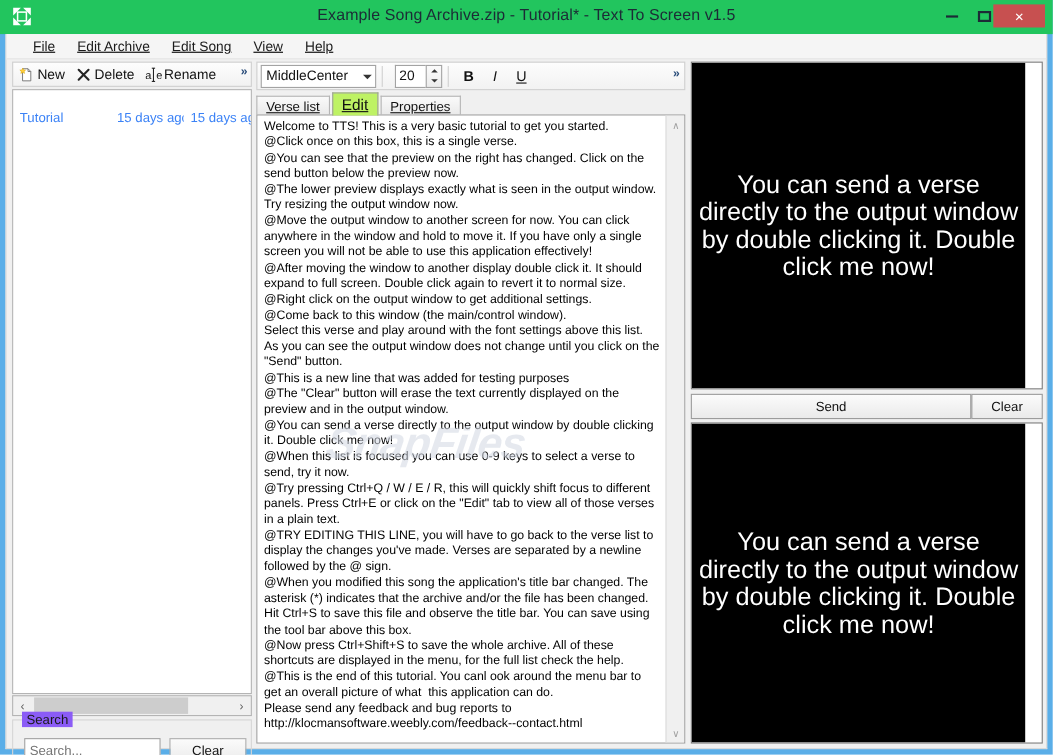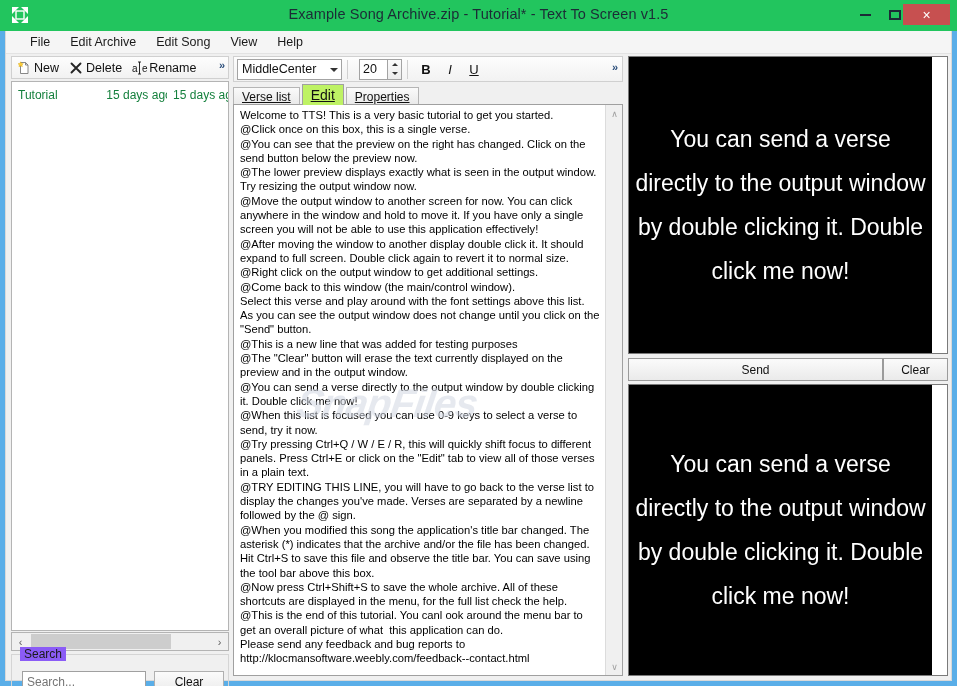--- a/index.html
+++ b/index.html
@@ -59,20 +59,21 @@
   }
 
   
   #menubar {
     position: absolute; left: 0; top: 0;
     width: 945px; height: 23px;
     background: #f5f5f5;
     border-bottom: 1px solid #e3e3e3;
     display: flex; align-items: center;
     padding-left: 14px;
+    text-decoration: underline;
   }
   .menu-item {
     padding: 3px 10px;
     font-size: 12.5px; color: #1a1a1a;
     cursor: default;
   }
 
   
   #left-panel {
     position: absolute; left: 5px; top: 25px;
@@ -129,21 +130,21 @@
   #lv-group {
     margin-top: 6px; padding-left: 14px;
     font-size: 12.5px; color: #21559b;
     display: flex; align-items: center;
   }
   #lv-group .rule {
     flex: 1; height: 1px; background: #d6d6d6; margin-left: 6px; margin-right: 4px;
   }
   .lv-row {
     display: flex; height: 17px; align-items: center;
-    font-size: 12px; color: #15803d; margin-top: 4px;
+    font-size: 12px; color: #3b82f6; margin-top: 16px;
     cursor: default;
   }
   .lv-cell { padding-left: 6px; overflow: hidden; white-space: nowrap; }
   .c1 { width: 90px; }
   .c2 { width: 68px; }
   .c3 { width: 62px; }
 
   
   #hscroll {
     position: absolute; left: 0; top: 576px;
@@ -318,21 +319,21 @@
   .preview-black {
     position: absolute; left: 0; top: 0;
     width: 303px; height: 100%;
     background: #000;
     display: flex; align-items: center; justify-content: center;
   }
   .preview-text {
     color: #fff;
     font-family: "Liberation Sans", sans-serif;
     font-size: 23px;
-    line-height: 44px;
+    line-height: 25px;
     text-align: center;
     padding: 0 6px;
   }
   #btnrow {
     position: absolute; left: 0; top: 302px;
     width: 320px; height: 23px;
     display: flex;
   }
   .big-btn {
     background: linear-gradient(#fbfbfb, #eaeaea);

